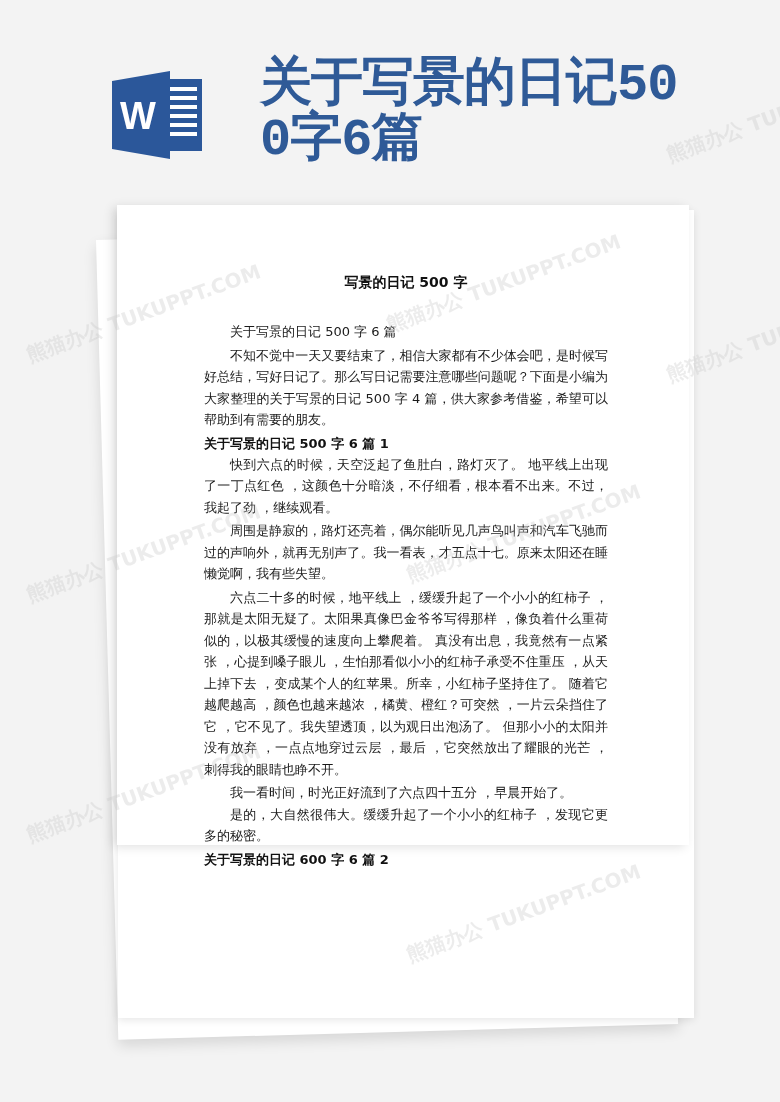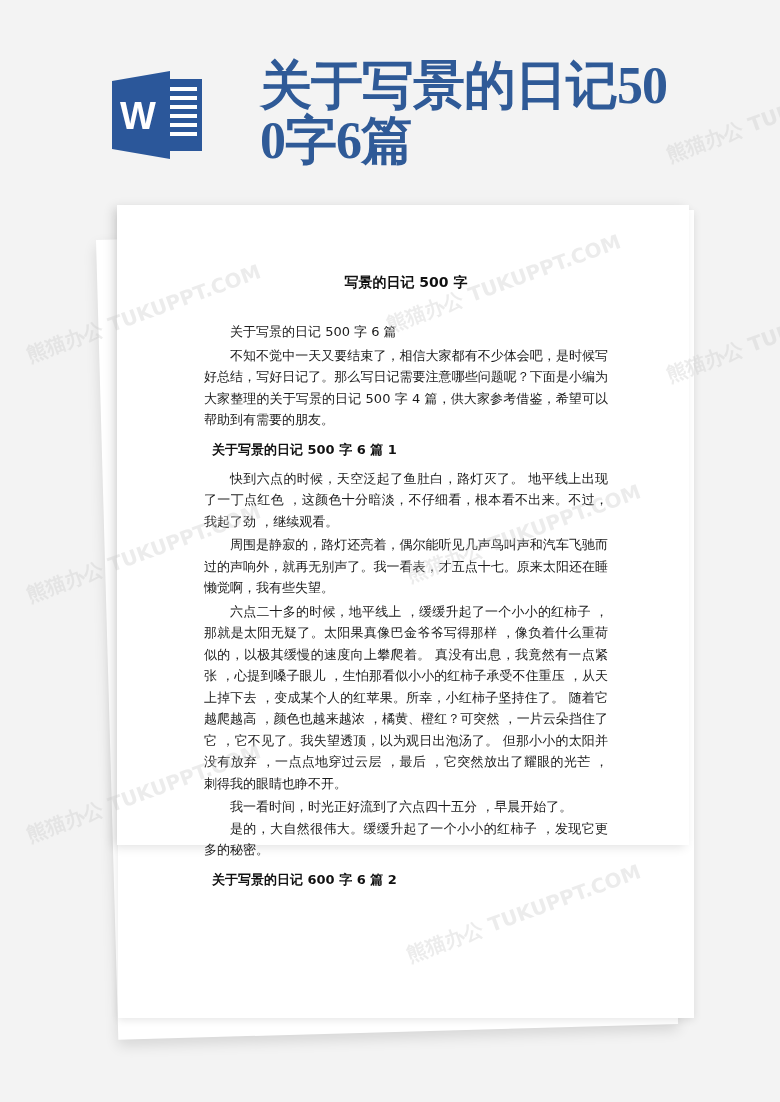--- a/index.html
+++ b/index.html
@@ -5,21 +5,21 @@
     html, body { margin: 0; padding: 0; }
     body {
       width: 780px; height: 1102px; overflow: hidden; position: relative;
       background: #f3f3f3;
       font-family: "DejaVu Sans", sans-serif;
     }
     .header { position: absolute; left: 0; top: 0; width: 780px; height: 200px; }
     .word-icon { position: absolute; left: 108px; top: 67px; width: 100px; height: 96px; }
     .doc-title {
       position: absolute; left: 260px; top: 58px; width: 420px;
-      font-family: Liberation Serif, serif; font-weight: bold;
+      font-family: Liberation Mono, monospace; font-weight: bold;
       font-size: 52px; line-height: 55px; color: #2f5a97;
       letter-spacing: -1px; word-break: break-all;
     }
     .sheet-back {
       position: absolute; left: 96px; top: 240px; width: 560px; height: 800px;
       background: #fff; transform: rotate(-1.6deg); transform-origin: left top;
       box-shadow: 0 6px 14px rgba(0,0,0,0.12);
     }
     .sheet-mid {
       position: absolute; left: 118px; top: 210px; width: 576px; height: 808px;
@@ -35,21 +35,21 @@
       margin: 0 0 28px 0; line-height: 22px;
     }
     .p {
       font-size: 13px; line-height: 21.5px; color: #1a1a1a;
       text-indent: 26px; margin: 0 0 2px 0; text-align: justify;
       word-break: break-all;
     }
     .p.tight { margin-bottom: 0; }
     .h {
       font-size: 13px; font-weight: bold; line-height: 21px; color: #111;
-      margin: 8px;
+      margin: 0;
     }
     .watermark {
       position: absolute; font-size: 20px; color: rgba(200,200,200,0.35);
       font-weight: bold; transform: rotate(-20deg); white-space: nowrap;
       pointer-events: none;
     }
   </style>
 </head>
 <body>
 

